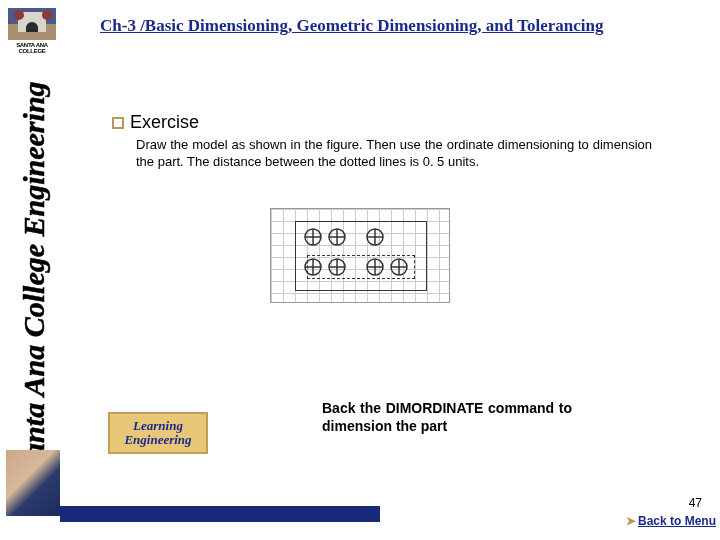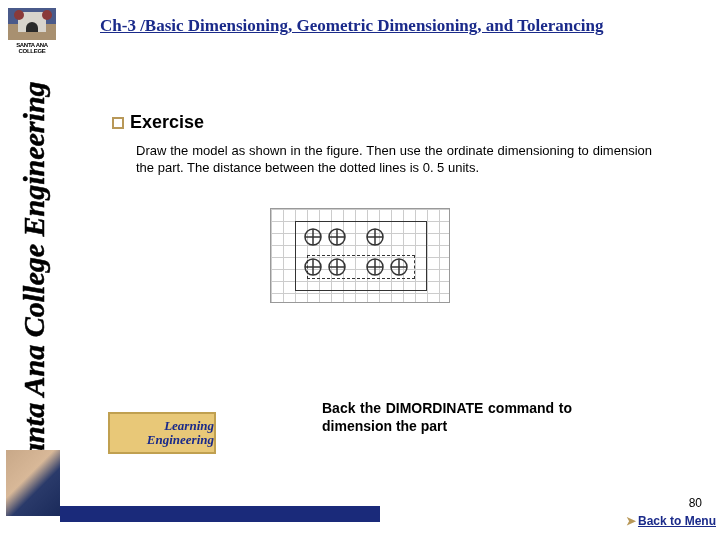--- a/index.html
+++ b/index.html
@@ -9,30 +9,30 @@
 .logo-tower{position:absolute;top:4px;left:10px;width:28px;height:20px;background:#d8d4cc}
 .logo-arch{position:absolute;top:14px;left:18px;width:12px;height:10px;background:#2a2a2a;border-radius:6px 6px 0 0}
 .logo-dot1{position:absolute;top:2px;left:6px;width:10px;height:10px;background:#8a3a3a;border-radius:50%}
 .logo-dot2{position:absolute;top:2px;right:4px;width:10px;height:10px;background:#8a3a3a;border-radius:50%}
 .logo-text{position:absolute;top:34px;left:0;width:48px;font-size:6px;text-align:center;font-weight:bold;letter-spacing:-0.3px}
 .vtext{position:absolute;top:80px;left:10px;width:48px;height:395px;display:flex;align-items:center;justify-content:center}
 .vtext-inner{transform:rotate(-90deg);white-space:nowrap;font-family:"Times New Roman",serif;font-weight:900;font-size:30px;font-style:italic;color:#000;-webkit-text-stroke:0.5px #000}
 .photo{position:absolute;bottom:24px;left:6px;width:54px;height:66px;background:linear-gradient(135deg,#c8a888 0%,#d8b898 40%,#2a3a6a 60%,#1a2a5a 100%)}
 .header{position:absolute;top:16px;left:100px;width:590px;font-family:"Times New Roman",serif;font-weight:bold;font-size:17px;color:#1a2a8a;text-decoration:underline}
 .section{position:absolute;top:112px;left:112px;width:570px}
-.section-title{font-size:18px;font-weight:bold;color:#000;margin-bottom:10px}
+.section-title{font-size:18px;font-weight:normal;color:#000;margin-bottom:4px}
 .bullet{display:inline-block;width:12px;height:12px;border:2px solid #b89858;margin-right:6px;vertical-align:middle}
 .body-text{font-size:13px;color:#000000;text-align:justify;line-height:1.3;padding-left:24px;width:540px}
 .figure{position:absolute;top:208px;left:270px;width:180px;height:95px;border:1px solid #999}
 .grid{position:absolute;top:0;left:0;right:0;bottom:0;background-image:repeating-linear-gradient(to right,#ccc 0,#ccc 1px,transparent 1px,transparent 12px),repeating-linear-gradient(to bottom,#ccc 0,#ccc 1px,transparent 1px,transparent 12px)}
 .rect{position:absolute;border:1.5px solid #333}
 .rect.outer{top:12px;left:24px;width:132px;height:70px}
 .rect.inner{top:46px;left:36px;width:108px;height:24px;border-style:dashed}
 svg.circles{position:absolute;top:12px;left:24px;width:132px;height:70px}
-.learn-box{position:absolute;top:412px;left:108px;width:108px;height:42px;background:#e8c878;border:2px solid #c0a050;display:flex;align-items:flex-end;justify-content:center;flex-direction:column;font-family:"Times New Roman",serif;font-style:italic;font-weight:bold;font-size:13px;color:#1a2a8a;line-height:1.1}
+.learn-box{position:absolute;top:412px;left:108px;width:100px;height:42px;background:#e8c878;border:2px solid #c0a050;display:flex;align-items:center;justify-content:center;flex-direction:column;font-family:"Times New Roman",serif;font-style:italic;font-weight:bold;font-size:13px;color:#1a2a8a;line-height:1.1}
 .caption{position:absolute;top:400px;left:322px;width:250px;font-size:14px;font-weight:bold;text-align:justify;line-height:1.25}
 .bottom-bar{position:absolute;bottom:18px;left:60px;width:320px;height:16px;background:#1a2a7a}
 .pagenum{position:absolute;bottom:30px;right:18px;font-size:12px}
 .backlink{position:absolute;bottom:12px;right:4px;font-size:12px;font-weight:bold;color:#1a2a8a;text-decoration:underline}
 .arrow{display:inline-block;color:#b89858;margin-right:2px}
 </style>
 </head>
 <body>
 
 <div class="logo">
@@ -92,17 +92,17 @@
 
 <div class="learn-box">
   <div>Learning</div>
   <div>Engineering</div>
 </div>
 
 <div class="caption">Back the DIMORDINATE command to dimension the part</div>
 
 <div class="bottom-bar"></div>
 
-<div class="pagenum">80</div>
+<div class="pagenum">47</div>
 
 <div class="backlink">
   <span class="arrow">➤</span><span>Back to Menu</span>
 </div>
 
 </body></html>

